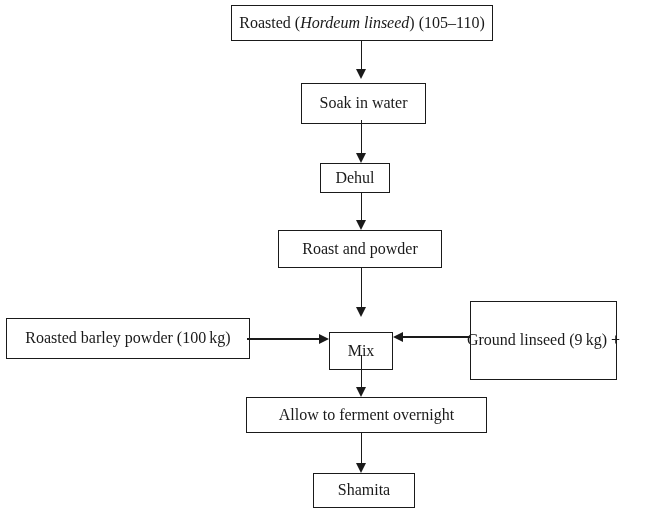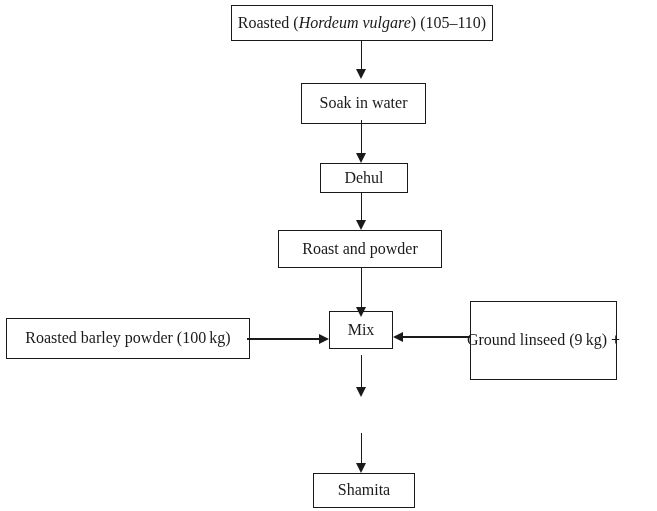--- a/index.html
+++ b/index.html
@@ -64,47 +64,50 @@
     border-right: 10px solid #1a1a1a;
   }
   i { font-style: italic; }
 </style>
 </head>
 <body>
 
 <div class="canvas">
 
   <div class="box" style="left:231px; top:5px; width:262px; height:36px;">
-    <span><span>Roasted (</span><i>Hordeum vulgare</i><span>) (105–110)</span></span>
+    <span><span>Roasted (</span><i>Hordeum linseed</i><span>) (105–110)</span></span>
   </div>
 
   <div class="box" style="left:301px; top:83px; width:125px; height:41px;">
     <span>Soak in water</span>
   </div>
 
-  <div class="box" style="left:320px; top:163px; width:88px; height:30px;">
+  <div class="box" style="left:320px; top:163px; width:70px; height:30px;">
     <span>Dehul</span>
   </div>
 
   <div class="box" style="left:278px; top:230px; width:164px; height:38px;">
     <span>Roast and powder</span>
   </div>
 
-  <div class="box" style="left:329px; top:311px; width:64px; height:38px;">
+  <div class="box" style="left:329px; top:332px; width:64px; height:38px;">
     <span>Mix</span>
   </div>
 
   <div class="box" style="left:6px; top:318px; width:244px; height:41px;">
     <span>Roasted barley powder (100 kg)</span>
   </div>
 
   <div class="box" style="left:470px; top:301px; width:147px; height:79px;">
     <span>Ground linseed (9 kg) +</span>
   </div>
 
+  <div class="box" style="left:246px; top:397px; width:241px; height:36px;">
+    <span>Allow to ferment overnight</span>
+  </div>
 
   <div class="box" style="left:313px; top:473px; width:102px; height:35px;">
     <span>Shamita</span>
   </div>
 
   <div class="vline" style="top:41px; height:29px;"></div>
   <div class="head-down" style="top:69px;"></div>
 
   <div class="vline" style="top:120px; height:33px;"></div>
   <div class="head-down" style="top:153px;"></div>

